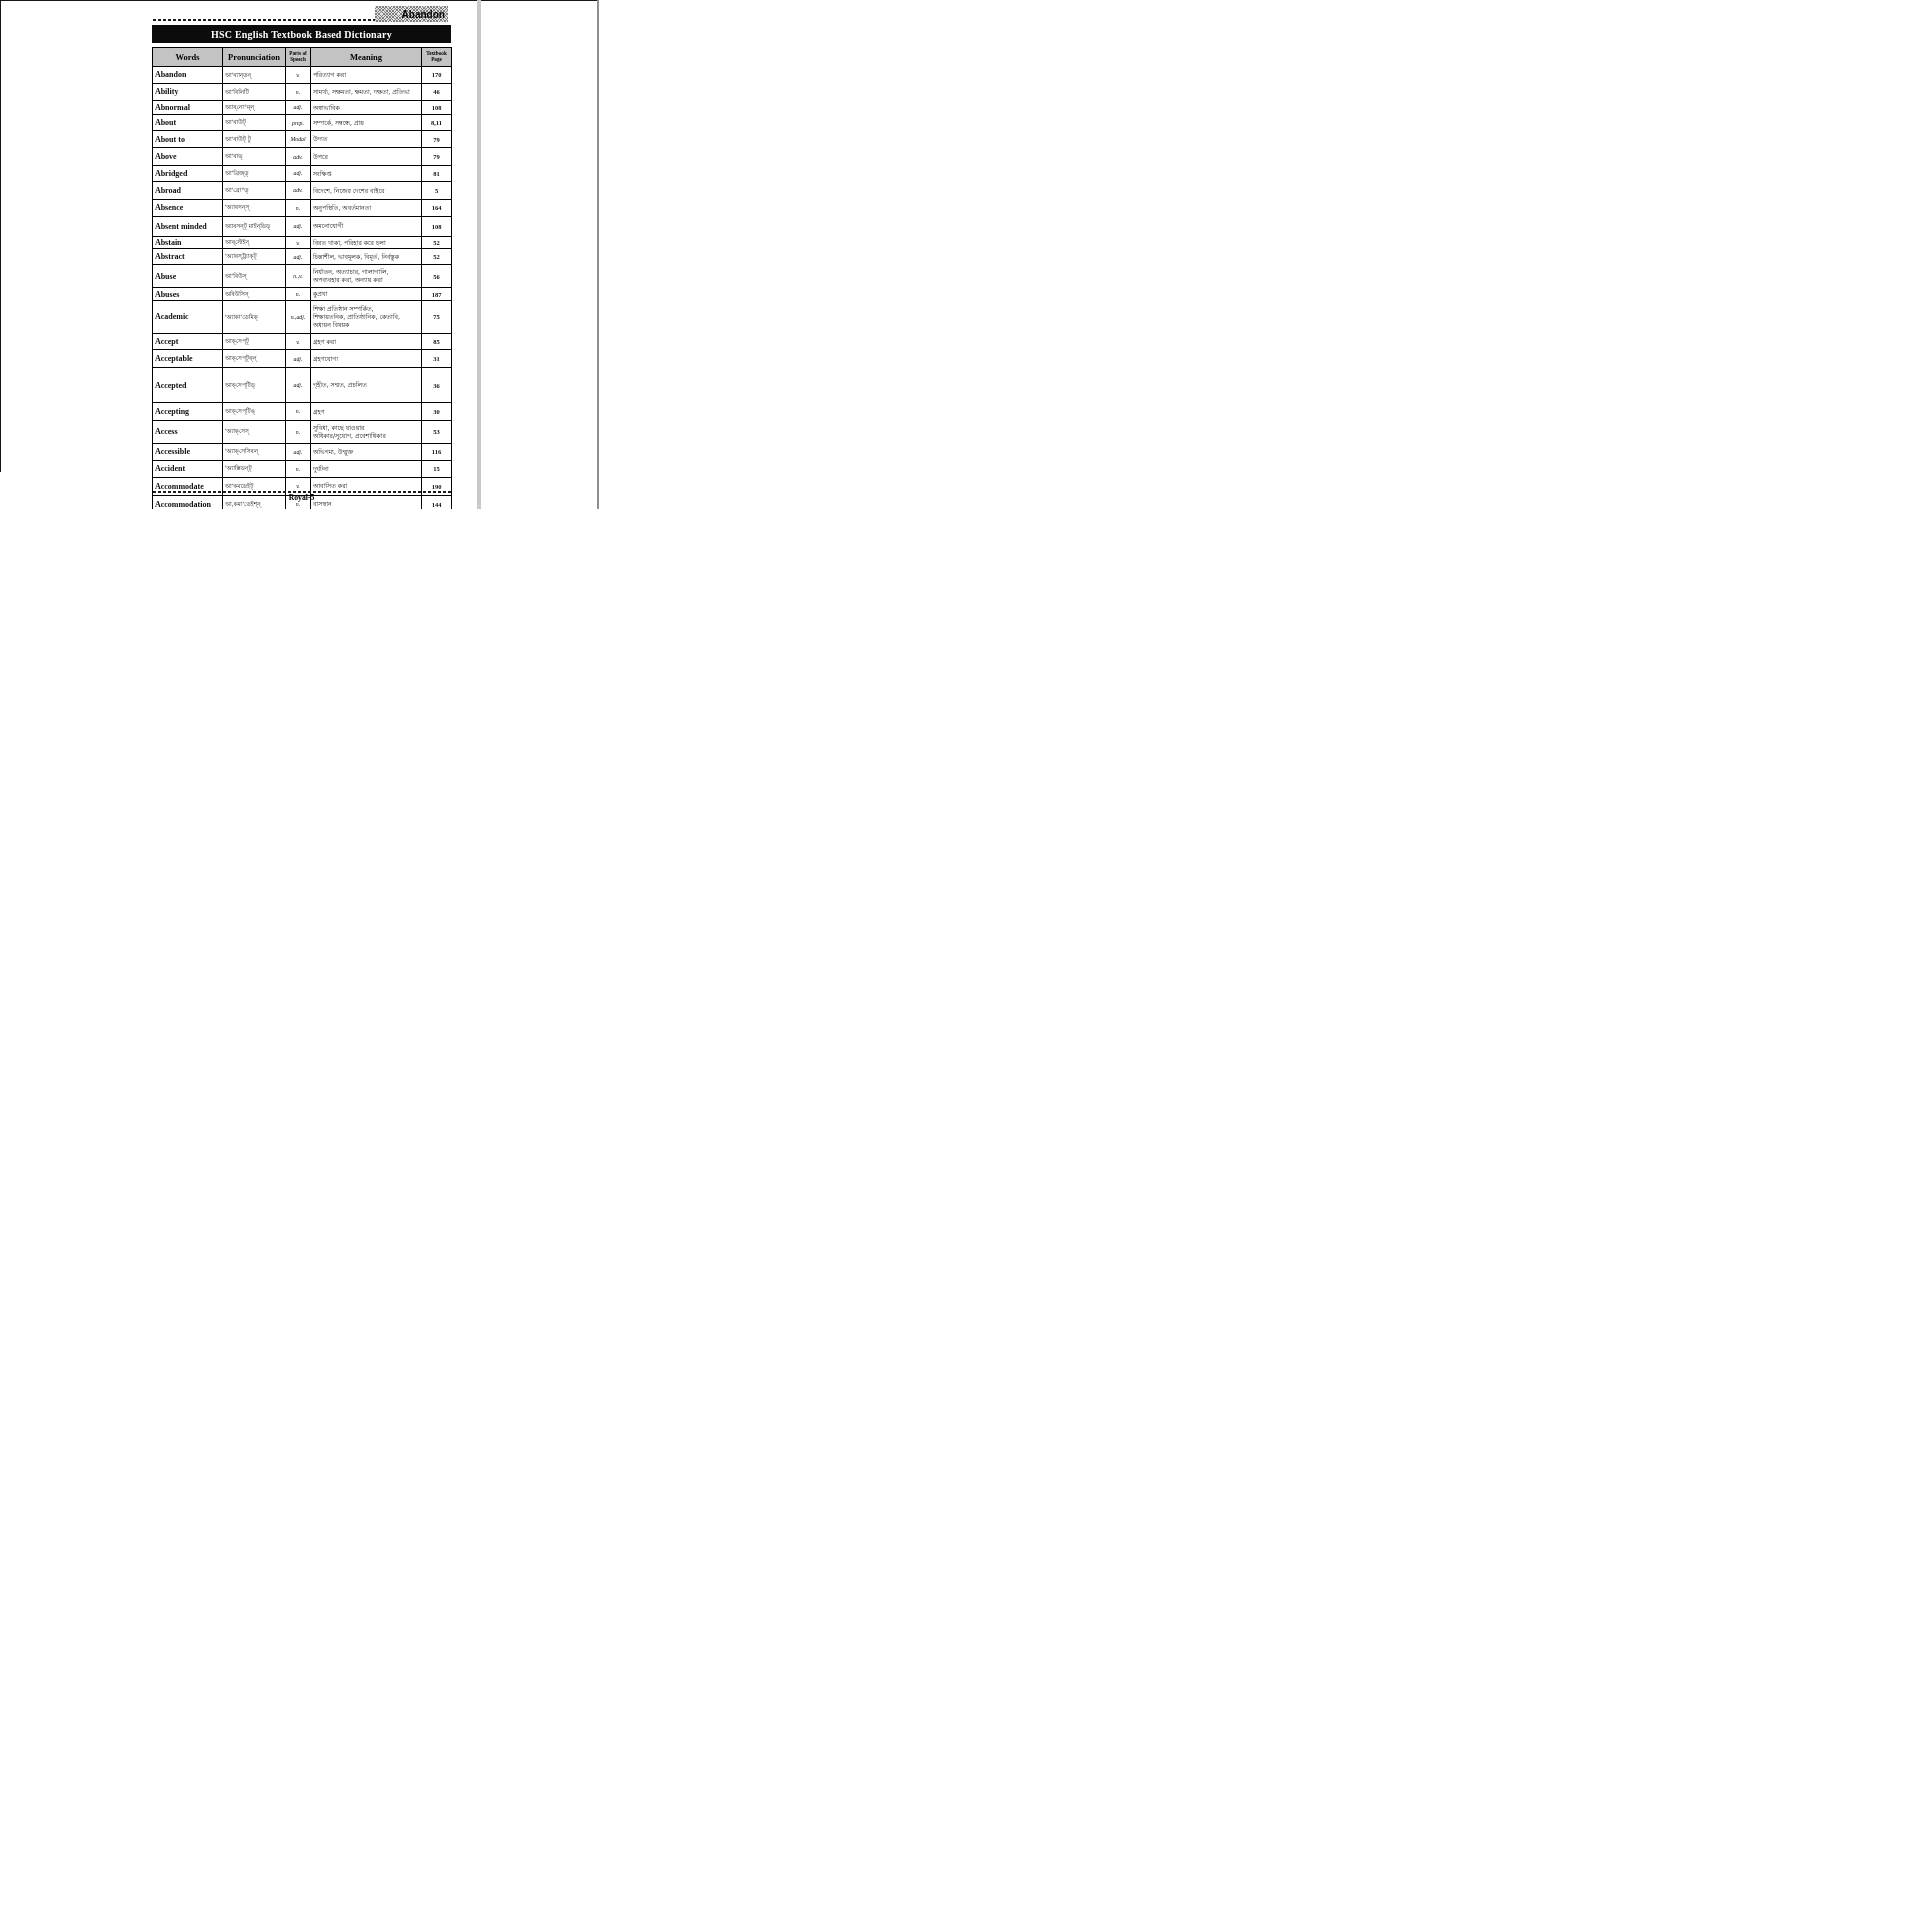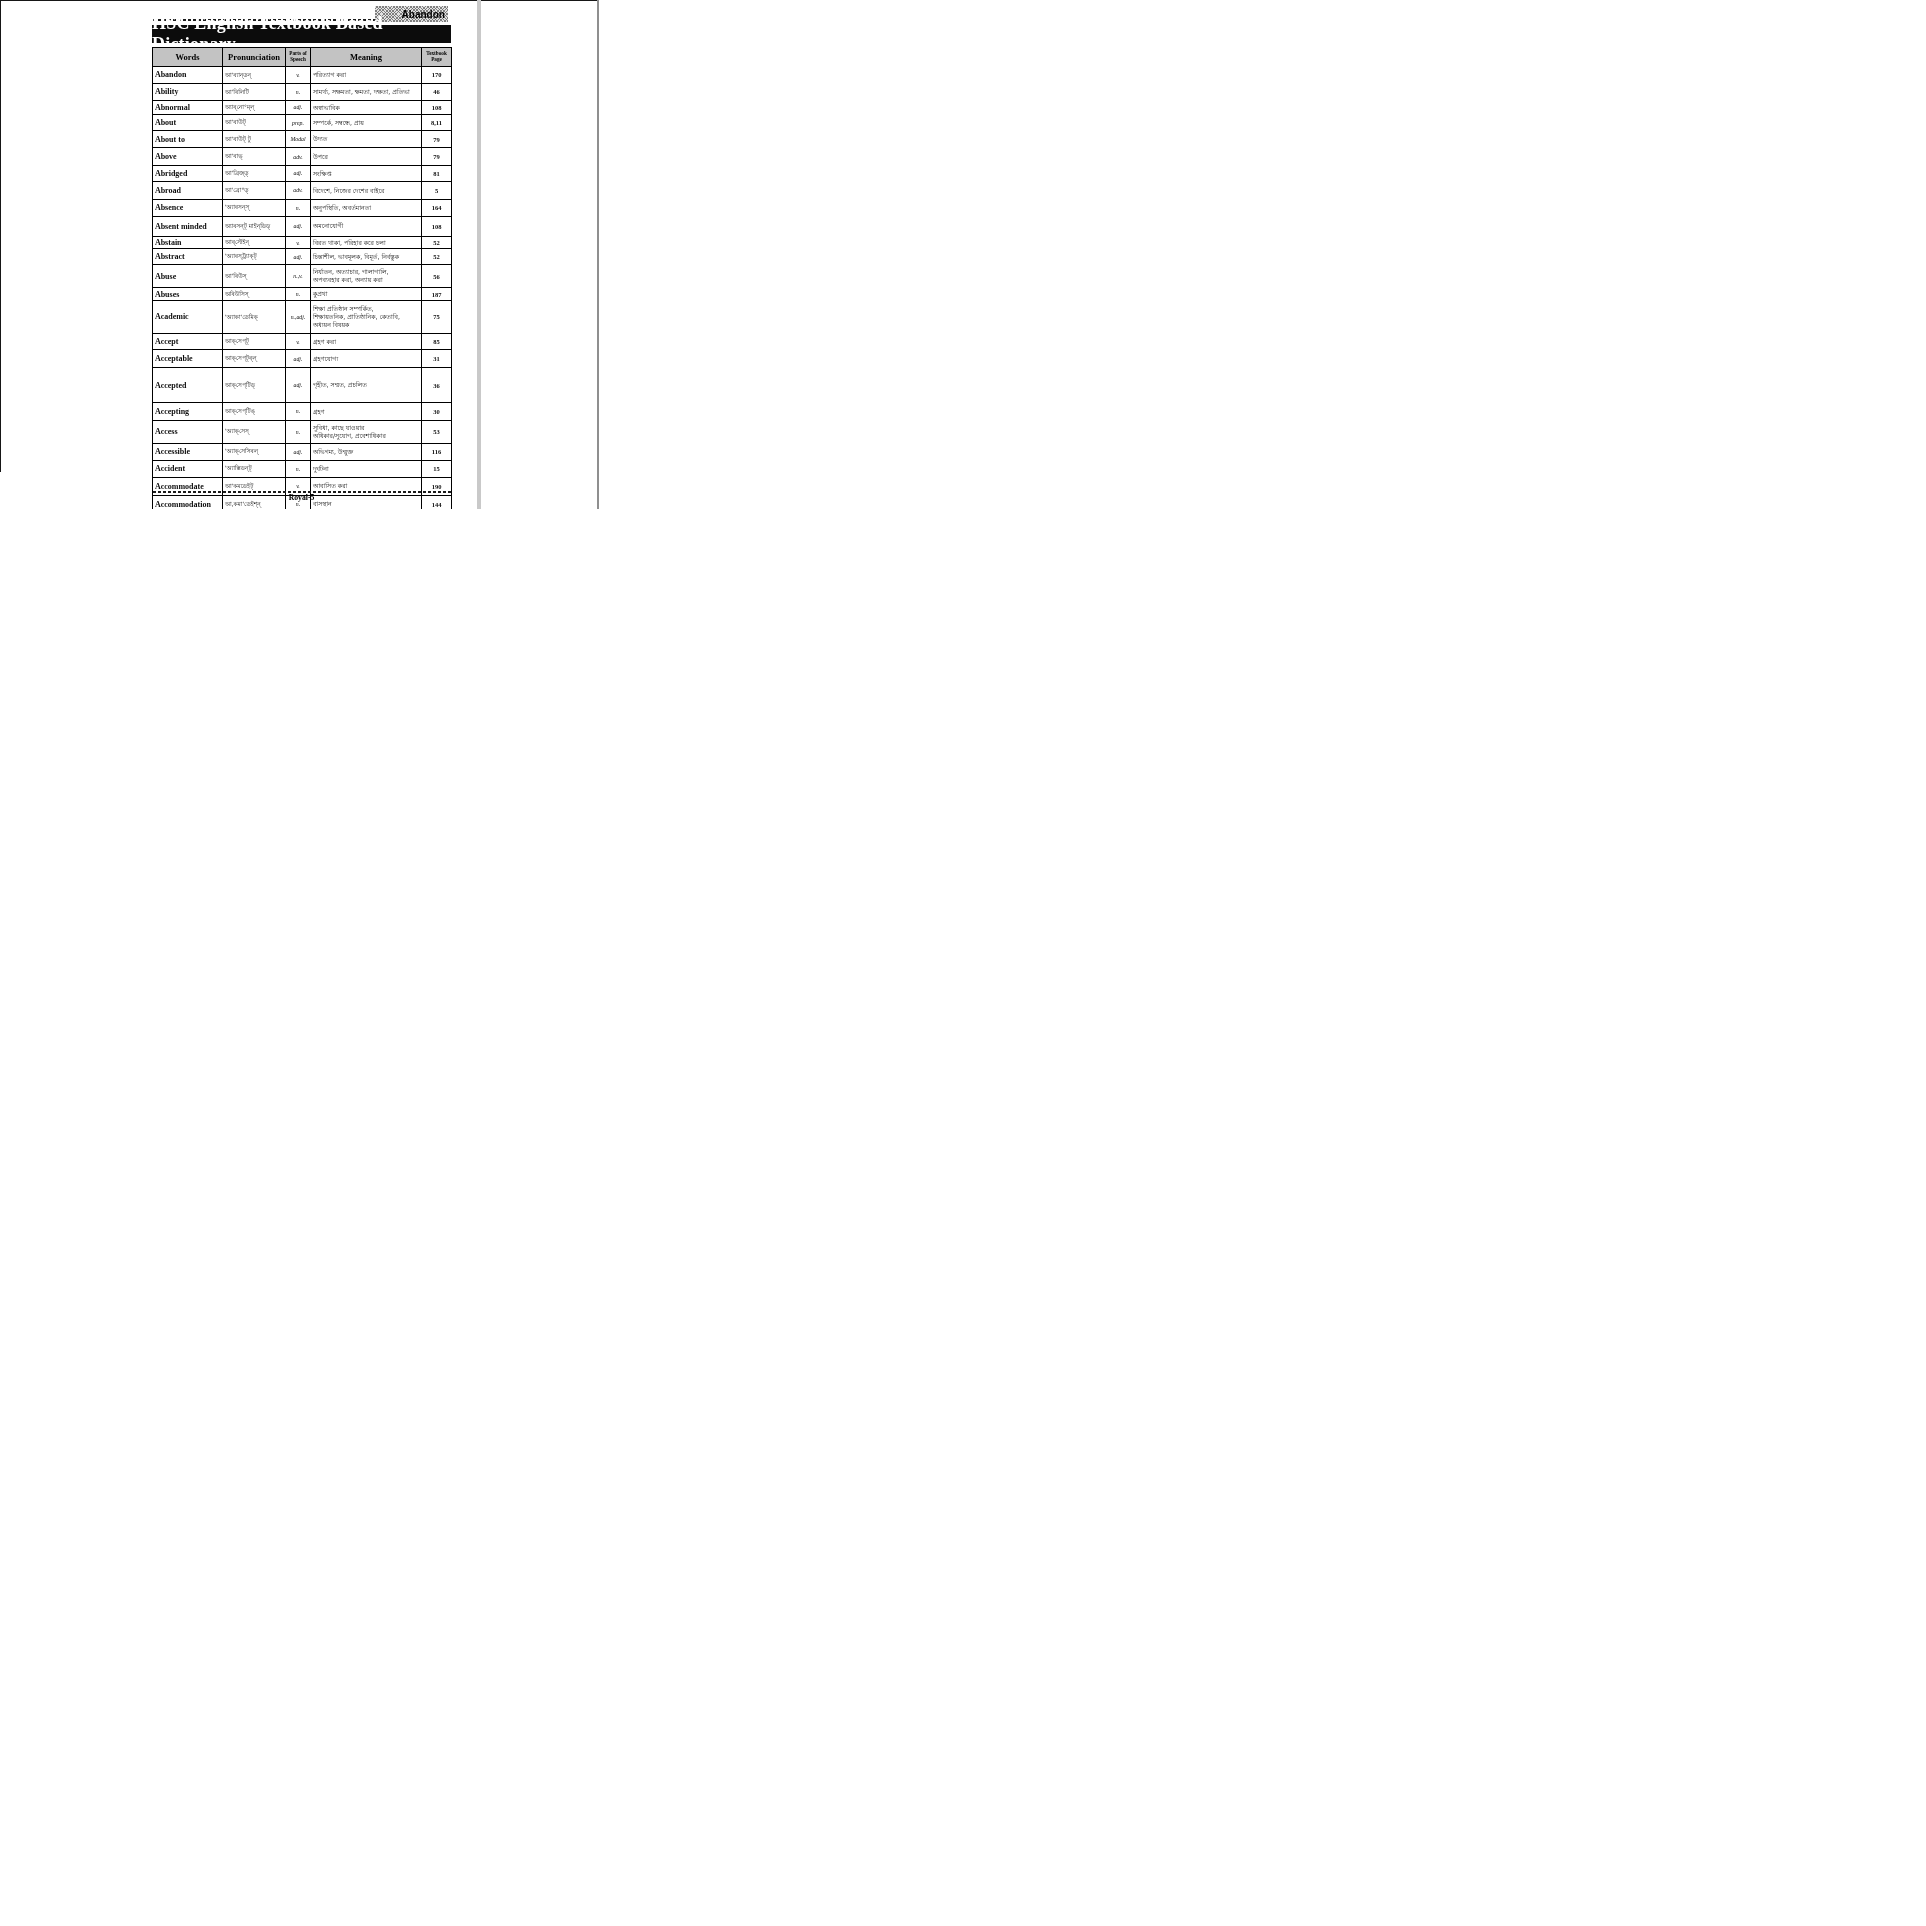--- a/index.html
+++ b/index.html
@@ -31,21 +31,21 @@
     display:flex;align-items:center;justify-content:flex-end;
     padding-right:3.1px;box-sizing:border-box;
     font-family:"Liberation Sans","DejaVu Sans",sans-serif;
     font-weight:700;font-size:10px;color:#000;
   }
   
   .title-bar{
     position:absolute;left:152px;top:25.4px;width:299px;height:18px;
     background:var(--title-bar-bg,#0c0c0c);
     display:flex;align-items:center;justify-content:center;
-    color:#fff;font-weight:700;font-size:18px;letter-spacing:0.2px;
+    color:#fff;font-weight:700;font-size:10px;letter-spacing:0.2px;
   }
   
   table.dict{
     position:absolute;left:152px;top:47px;width:299px;
     border-collapse:collapse;table-layout:fixed;
   }
   table.dict col.c-word{width:70px;}
   table.dict col.c-pron{width:63px;}
   table.dict col.c-pos{width:25px;}
   table.dict col.c-mean{width:111px;}

